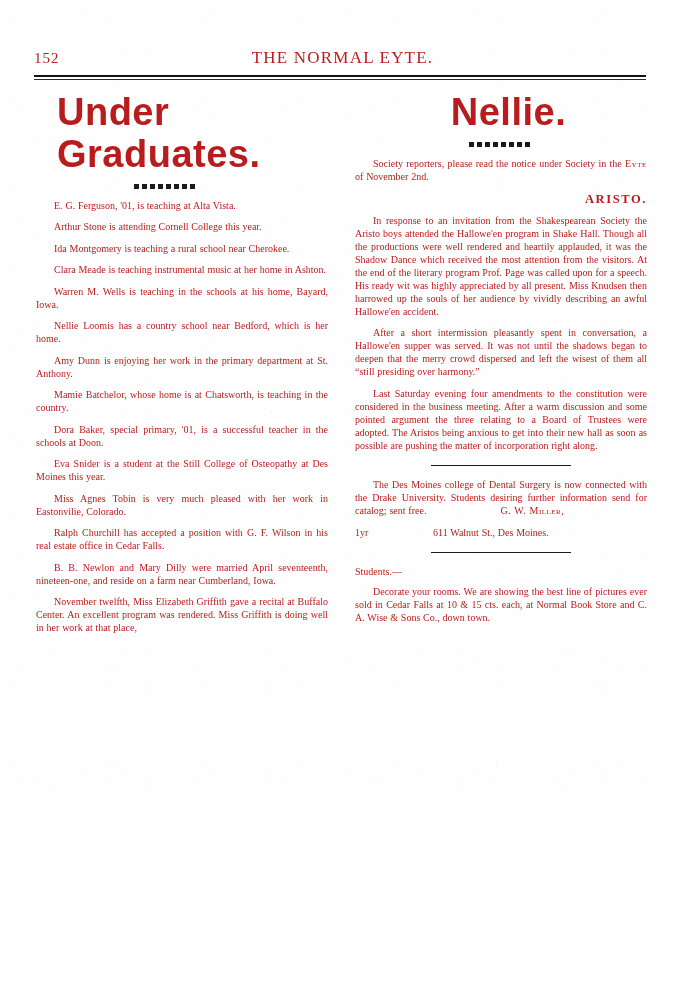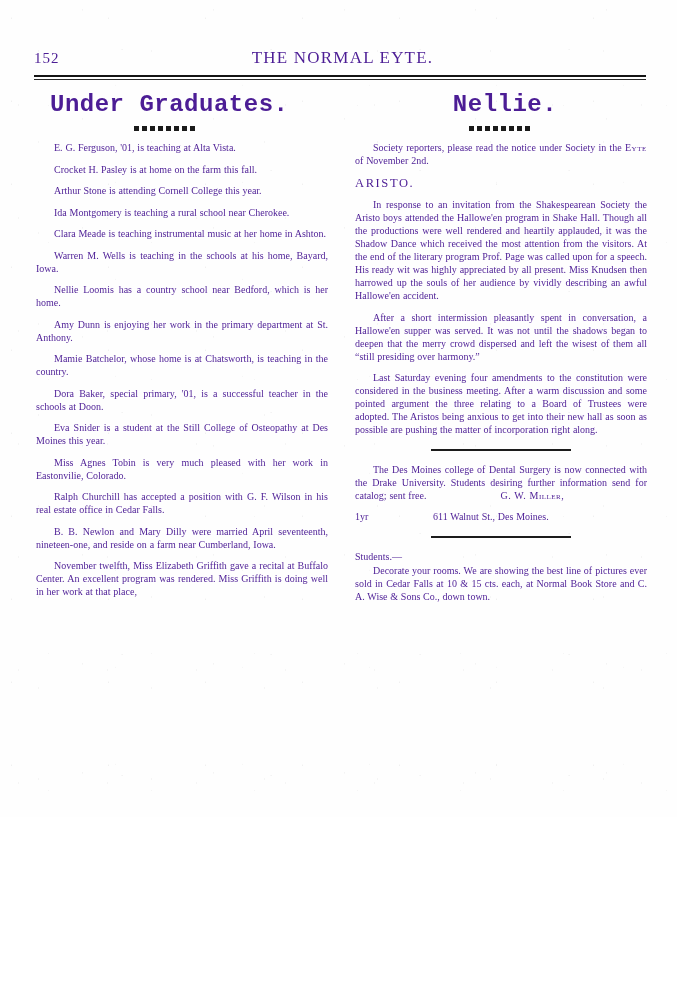--- a/index.html
+++ b/index.html
@@ -7,21 +7,21 @@
     padding: 0;
     background: #ffffff;
   }
   .page {
     position: relative;
     width: 677px;
     height: 817px;
     background: #fefefe;
     overflow: hidden;
     font-family: "Liberation Serif", "DejaVu Serif", serif;
-    color: #4c1d95;
+    color: #b91c1c;
   }
   
   .speckle {
     position: absolute;
     inset: 0;
     pointer-events: none;
     opacity: 0.55;
     background-image:
       radial-gradient(circle at 12% 22%, rgba(0,0,0,0.10) 0.6px, transparent 0.9px),
       radial-gradient(circle at 63% 9%,  rgba(0,0,0,0.08) 0.6px, transparent 0.9px),
@@ -82,58 +82,59 @@
 
   
   .col {
     position: absolute;
     top: 92px;
   }
   .col-left  { left: 36px;  width: 292px; }
   .col-right { left: 355px; width: 292px; }
 
   .section-head {
-    font-family: Liberation Mono, monospace;
+    font-family: Liberation Sans, sans-serif;
     font-weight: bold;
-    font-size: 24px;
+    font-size: 38px;
     text-align: center;
     letter-spacing: 0.5px;
-    margin: 0 0 2px 8px;
+    margin: 0 0 2px 15px;
     line-height: 1.1;
   }
   .col-left .section-head { text-align: left; padding-left: 6px; }
 
   .dash-orn {
     display: block;
     margin: 8px auto 10px auto;
     width: 64px;
     height: 5px;
     background-image: repeating-linear-gradient(to right,
       #1b1b1b 0px, #1b1b1b 5px, transparent 5px, transparent 8px);
   }
   .col-left .dash-orn { margin-left: 98px; margin-right: auto; }
 
   .subhead {
-    text-align: left;
+    text-align: right;
     font-size: 12.5px;
     letter-spacing: 1.6px;
     margin: 9px 0 7px 0;
+    font-weight: bold;
   }
 
   p.item {
     margin: 0 0 8.5px 0;
     font-size: 10px;
     line-height: 1.30;
     text-align: justify;
     text-indent: 18px;
     -webkit-hyphens: none;
     hyphens: none;
     word-spacing: 0.3px;
   }
-  p.item.tight { margin-bottom: 1px; }
+  p.item.tight { margin-bottom: 7px; }
   p.noindent { text-indent: 0; }
 
   .smallcaps {
     font-variant: small-caps;
     letter-spacing: 0.6px;
   }
 
   .rule-short {
     width: 140px;
     height: 1.6px;
@@ -165,21 +166,20 @@
   <div class="rule-double">
     <div class="thick"></div>
     <div class="thin"></div>
   </div>
 
   <div class="col col-left">
     <h1 class="section-head">Under Graduates.</h1>
     <span class="dash-orn"></span>
 
     <p class="item">E. G. Ferguson, '01, is teaching at Alta Vista.</p>
-    <p class="item">Crocket H. Pasley is at home on the farm this fall.</p>
     <p class="item">Arthur Stone is attending Cornell College this year.</p>
     <p class="item">Ida Montgomery is teaching a rural school near Cherokee.</p>
     <p class="item">Clara Meade is teaching instrumental music at her home in Ashton.</p>
     <p class="item">Warren M. Wells is teaching in the schools at his home, Bayard, Iowa.</p>
     <p class="item">Nellie Loomis has a country school near Bedford, which is her home.</p>
     <p class="item">Amy Dunn is enjoying her work in the primary department at St. Anthony.</p>
     <p class="item">Mamie Batchelor, whose home is at Chatsworth, is teaching in the country.</p>
     <p class="item">Dora Baker, special primary, '01, is a successful teacher in the schools at Doon.</p>
     <p class="item">Eva Snider is a student at the Still College of Osteopathy at Des Moines this year.</p>
     <p class="item">Miss Agnes Tobin is very much pleased with her work in Eastonvilie, Colorado.</p>

